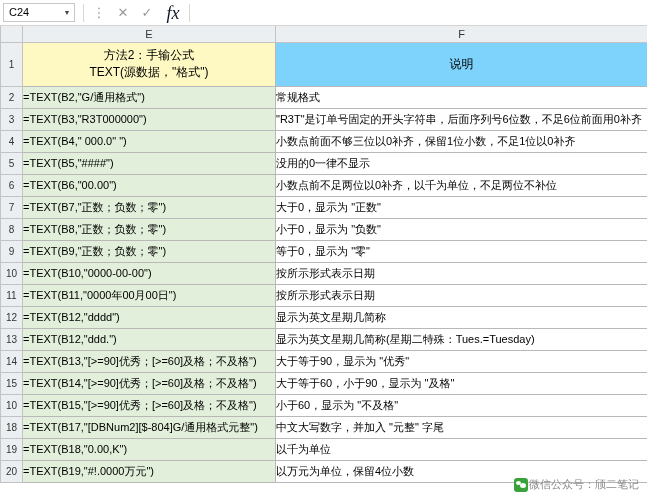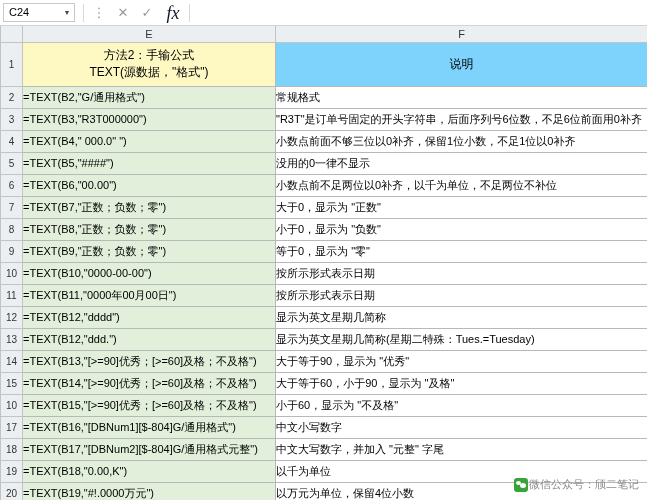--- a/index.html
+++ b/index.html
@@ -316,25 +316,20 @@
       <td class="rowhdr">15</td>
       <td class="cell green col-e">=TEXT(B14,"[&gt;=90]优秀；[&gt;=60]及格；不及格")</td>
       <td class="cell plain col-f">大于等于60，小于90，显示为 "及格"</td>
     </tr>
     <tr>
       <td class="rowhdr">10</td>
       <td class="cell green col-e">=TEXT(B15,"[&gt;=90]优秀；[&gt;=60]及格；不及格")</td>
       <td class="cell plain col-f">小于60，显示为 "不及格"</td>
     </tr>
     <tr>
-      <td class="rowhdr">17</td>
-      <td class="cell green col-e">=TEXT(B16,"[DBNum1][$-804]G/通用格式")</td>
-      <td class="cell plain col-f">中文小写数字</td>
-    </tr>
-    <tr>
       <td class="rowhdr">18</td>
       <td class="cell green col-e">=TEXT(B17,"[DBNum2][$-804]G/通用格式元整")</td>
       <td class="cell plain col-f">中文大写数字，并加入 "元整" 字尾</td>
     </tr>
     <tr>
       <td class="rowhdr">19</td>
       <td class="cell green col-e">=TEXT(B18,"0.00,K")</td>
       <td class="cell plain col-f">以千为单位</td>
     </tr>
     <tr>

